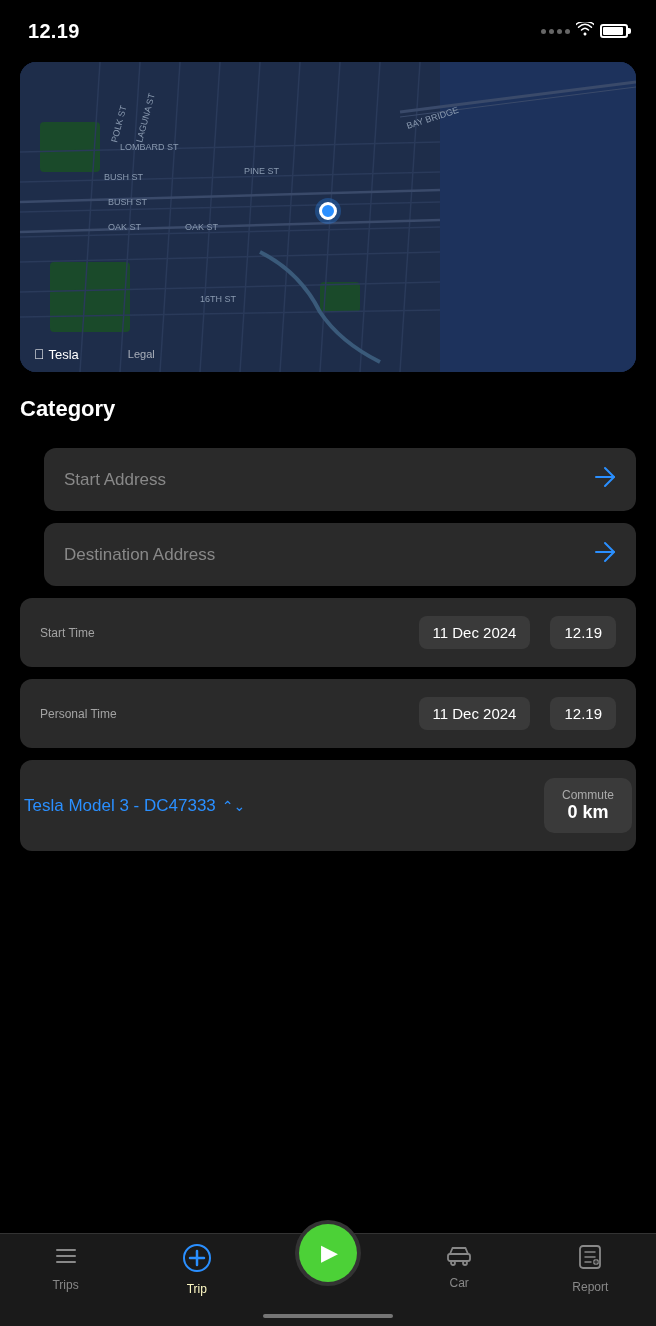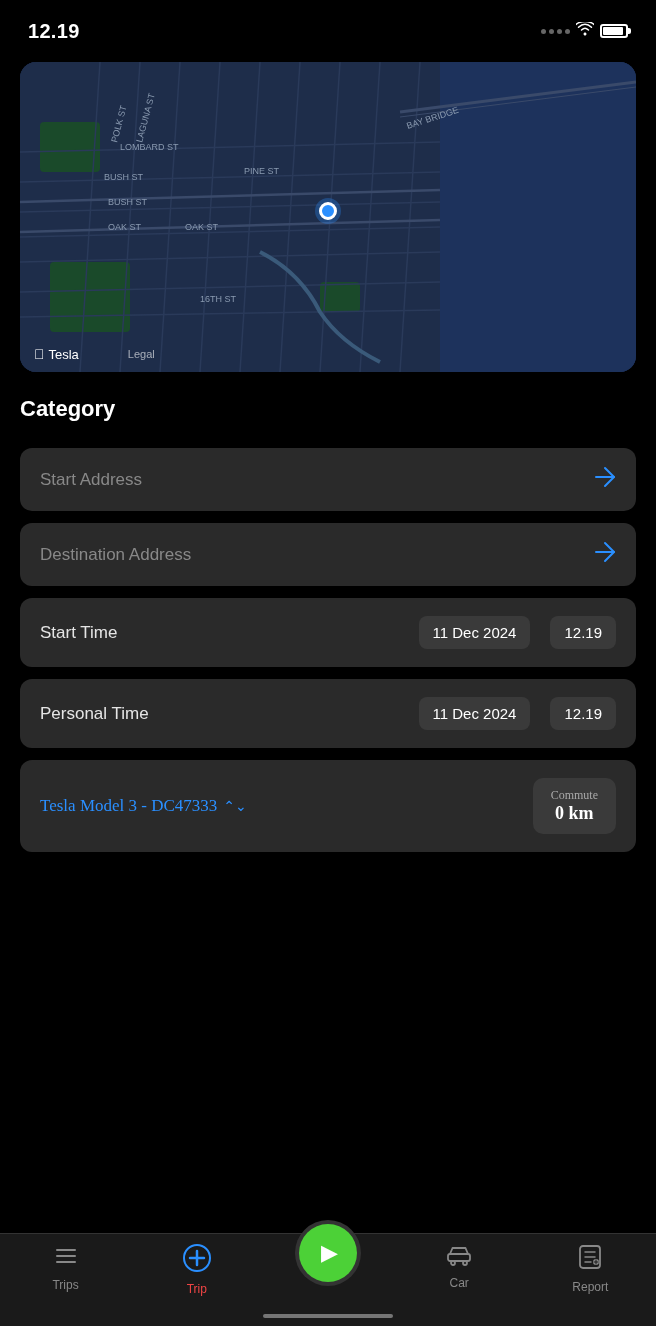--- a/index.html
+++ b/index.html
@@ -191,20 +191,21 @@
 
     
     .address-field {
       background: #2a2a2a;
       border-radius: 12px;
       padding: 18px 20px;
       margin-bottom: 12px;
       display: flex;
       align-items: center;
       justify-content: space-between;
+      margin-left: 24px;
     }
 
     .address-placeholder {
       font-size: 17px;
       color: #888;
       font-weight: 400;
     }
 
     .location-arrow {
       color: #2a8fff;
@@ -216,23 +217,23 @@
       background: #2a2a2a;
       border-radius: 12px;
       padding: 18px 20px;
       margin-bottom: 12px;
       display: flex;
       align-items: center;
       justify-content: space-between;
     }
 
     .time-label {
-      font-size: 17px;
+      font-size: 12px;
       font-weight: 500;
-      color: #e5e5e5;
+      color: #a3a3a3;
     }
 
     .time-values {
       display: flex;
       gap: 20px;
       align-items: center;
     }
 
     .time-chip {
       background: #3a3a3a;
@@ -240,26 +241,25 @@
       padding: 8px 14px;
       font-size: 15px;
       color: #fff;
       font-weight: 400;
     }
 
     
     .vehicle-row {
       background: #2a2a2a;
       border-radius: 12px;
-      padding: 18px 20px;
+      padding: 18px 4px;
       margin-bottom: 12px;
       display: flex;
       align-items: center;
       justify-content: space-between;
-      font-family: Liberation Serif, serif;
     }
 
     .vehicle-name {
       font-size: 17px;
       color: #2a8fff;
       font-weight: 500;
       display: flex;
       align-items: center;
       gap: 6px;
     }
@@ -320,21 +320,21 @@
       color: #2a8fff;
     }
 
     .nav-label {
       font-size: 12px;
       color: #888;
       font-weight: 400;
     }
 
     .nav-label.active {
-      color: #ef4444;
+      color: #fef9c3;
     }
 
     .play-button {
       width: 58px;
       height: 58px;
       background: #4cd137;
       border-radius: 50%;
       display: flex;
       align-items: center;
       justify-content: center;

